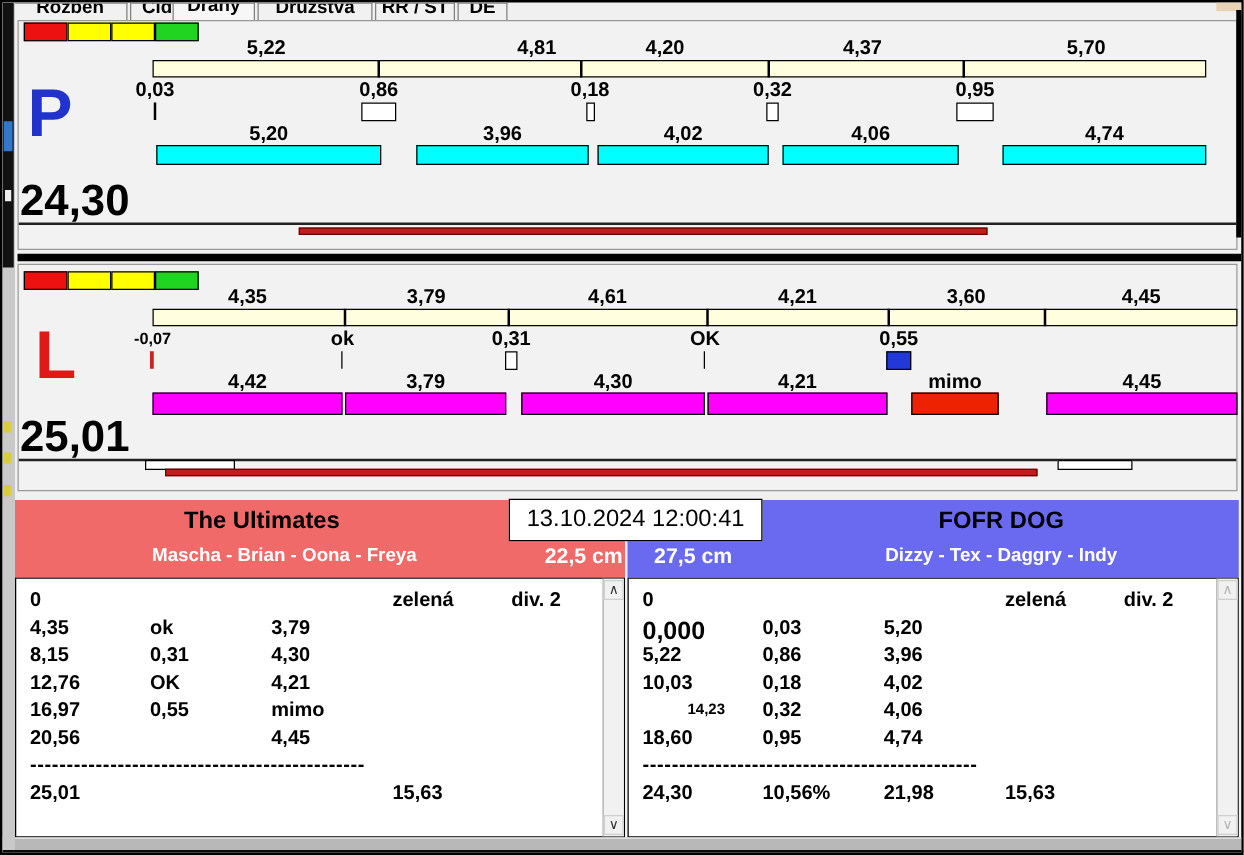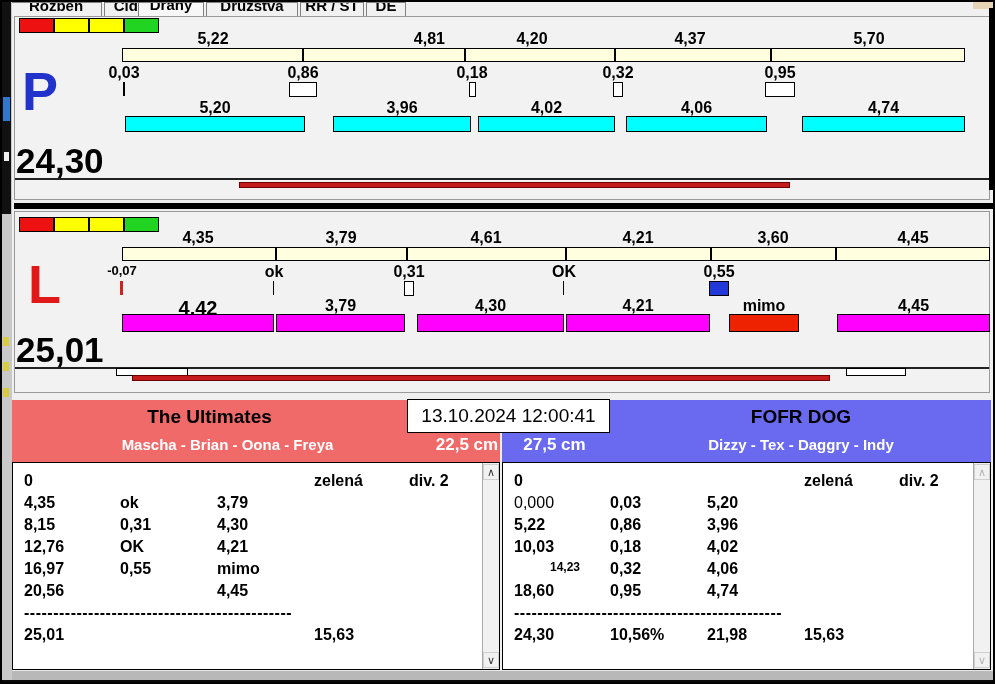--- a/index.html
+++ b/index.html
@@ -142,21 +142,21 @@
     <div class="abs" style="left: 60px; top: 261px; width: 120px; text-align: center; font-size: 13px; font-weight: bold;">-0,07</div>
     <div class="abs" style="left: 118px; top: 279px; width: 3px; height: 14px; background: rgb(204, 34, 34);"></div>
     <div class="abs" style="left: 212px; top: 261px; width: 120px; text-align: center; font-size: 16px; font-weight: bold;">ok</div>
     <div class="abs" style="left: 271px; top: 279px; width: 1px; height: 14px; background: rgb(0, 0, 0);"></div>
     <div class="abs" style="left: 347px; top: 261px; width: 120px; text-align: center; font-size: 16px; font-weight: bold;">0,31</div>
     <div class="abs" style="left: 402px; top: 279px; width: 10px; height: 15px; background: rgb(255, 255, 255); border: 1px solid rgb(0, 0, 0);"></div>
     <div class="abs" style="left: 502px; top: 261px; width: 120px; text-align: center; font-size: 16px; font-weight: bold;">OK</div>
     <div class="abs" style="left: 561px; top: 279px; width: 1px; height: 14px; background: rgb(0, 0, 0);"></div>
     <div class="abs" style="left: 657px; top: 261px; width: 120px; text-align: center; font-size: 16px; font-weight: bold;">0,55</div>
     <div class="abs" style="left: 707px; top: 279px; width: 20px; height: 15px; background: rgb(34, 56, 216); border: 1px solid rgb(0, 0, 0);"></div>
-    <div class="abs" style="left: 136px; top: 295px; width: 120px; text-align: center; font-size: 20px; font-weight: bold;">4,42</div>
+    <div class="abs" style="left: 136px; top: 295px; width: 120px; text-align: center; font-size: 16px; font-weight: bold;">4,42</div>
     <div class="abs" style="left: 120px; top: 312px; width: 152px; height: 18px; background: rgb(255, 0, 255); border: 1px solid rgb(0, 0, 0);"></div>
     <div class="abs" style="left: 278.5px; top: 295px; width: 120px; text-align: center; font-size: 16px; font-weight: bold;">3,79</div>
     <div class="abs" style="left: 274px; top: 312px; width: 129px; height: 18px; background: rgb(255, 0, 255); border: 1px solid rgb(0, 0, 0);"></div>
     <div class="abs" style="left: 428.5px; top: 295px; width: 120px; text-align: center; font-size: 16px; font-weight: bold;">4,30</div>
     <div class="abs" style="left: 415px; top: 312px; width: 147px; height: 18px; background: rgb(255, 0, 255); border: 1px solid rgb(0, 0, 0);"></div>
     <div class="abs" style="left: 576px; top: 295px; width: 120px; text-align: center; font-size: 16px; font-weight: bold;">4,21</div>
     <div class="abs" style="left: 564px; top: 312px; width: 144px; height: 18px; background: rgb(255, 0, 255); border: 1px solid rgb(0, 0, 0);"></div>
     <div class="abs" style="left: 702px; top: 295px; width: 120px; text-align: center; font-size: 16px; font-weight: bold;">mimo</div>
     <div class="abs" style="left: 727px; top: 312px; width: 70px; height: 18px; background: rgb(238, 34, 0); border: 1px solid rgb(0, 0, 0);"></div>
     <div class="abs" style="left: 851.5px; top: 295px; width: 120px; text-align: center; font-size: 16px; font-weight: bold;">4,45</div>
@@ -186,21 +186,21 @@
     <div class="abs" style="left: 215px; top: 580px; font-size: 16px; font-weight: bold;">4,45</div>
     <div class="abs" style="left: 22px; top: 602px; font-size: 16px; font-weight: bold; letter-spacing: 0.5px;">----------------------------------------------</div>
     <div class="abs" style="left: 22px; top: 624px; font-size: 16px; font-weight: bold;">25,01</div>
     <div class="abs" style="left: 312px; top: 624px; font-size: 16px; font-weight: bold;">15,63</div>
     <div class="abs" style="left: 480px; top: 461px; width: 17px; height: 206px; background: rgb(241, 241, 241); border-left: 1px solid rgb(170, 170, 170);"></div>
     <div class="abs" style="left: 481px; top: 462px; width: 16px; height: 16px; background: rgb(241, 241, 241); border: 1px solid rgb(207, 207, 207); color: rgb(51, 51, 51); font-size: 11px; line-height: 14px; text-align: center;">∧</div>
     <div class="abs" style="left: 481px; top: 650px; width: 16px; height: 16px; background: rgb(241, 241, 241); border: 1px solid rgb(207, 207, 207); color: rgb(51, 51, 51); font-size: 11px; line-height: 14px; text-align: center;">∨</div>
     <div class="abs" style="left: 512px; top: 470px; font-size: 16px; font-weight: bold;">0</div>
     <div class="abs" style="left: 802px; top: 470px; font-size: 16px; font-weight: bold;">zelená</div>
     <div class="abs" style="left: 897px; top: 470px; font-size: 16px; font-weight: bold;">div. 2</div>
-    <div class="abs" style="left: 512px; top: 492px; font-size: 16px; font-weight: normal;">0,000</div>
+    <div class="abs" style="left: 512px; top: 492px; font-size: 20px; font-weight: bold;">0,000</div>
     <div class="abs" style="left: 608px; top: 492px; font-size: 16px; font-weight: bold;">0,03</div>
     <div class="abs" style="left: 705px; top: 492px; font-size: 16px; font-weight: bold;">5,20</div>
     <div class="abs" style="left: 512px; top: 514px; font-size: 16px; font-weight: bold;">5,22</div>
     <div class="abs" style="left: 608px; top: 514px; font-size: 16px; font-weight: bold;">0,86</div>
     <div class="abs" style="left: 705px; top: 514px; font-size: 16px; font-weight: bold;">3,96</div>
     <div class="abs" style="left: 512px; top: 536px; font-size: 16px; font-weight: bold;">10,03</div>
     <div class="abs" style="left: 608px; top: 536px; font-size: 16px; font-weight: bold;">0,18</div>
     <div class="abs" style="left: 705px; top: 536px; font-size: 16px; font-weight: bold;">4,02</div>
     <div class="abs" style="left: 512px; top: 558px; font-size: 12px; font-weight: bold; margin-left: 36px;">14,23</div>
     <div class="abs" style="left: 608px; top: 558px; font-size: 16px; font-weight: bold;">0,32</div>

